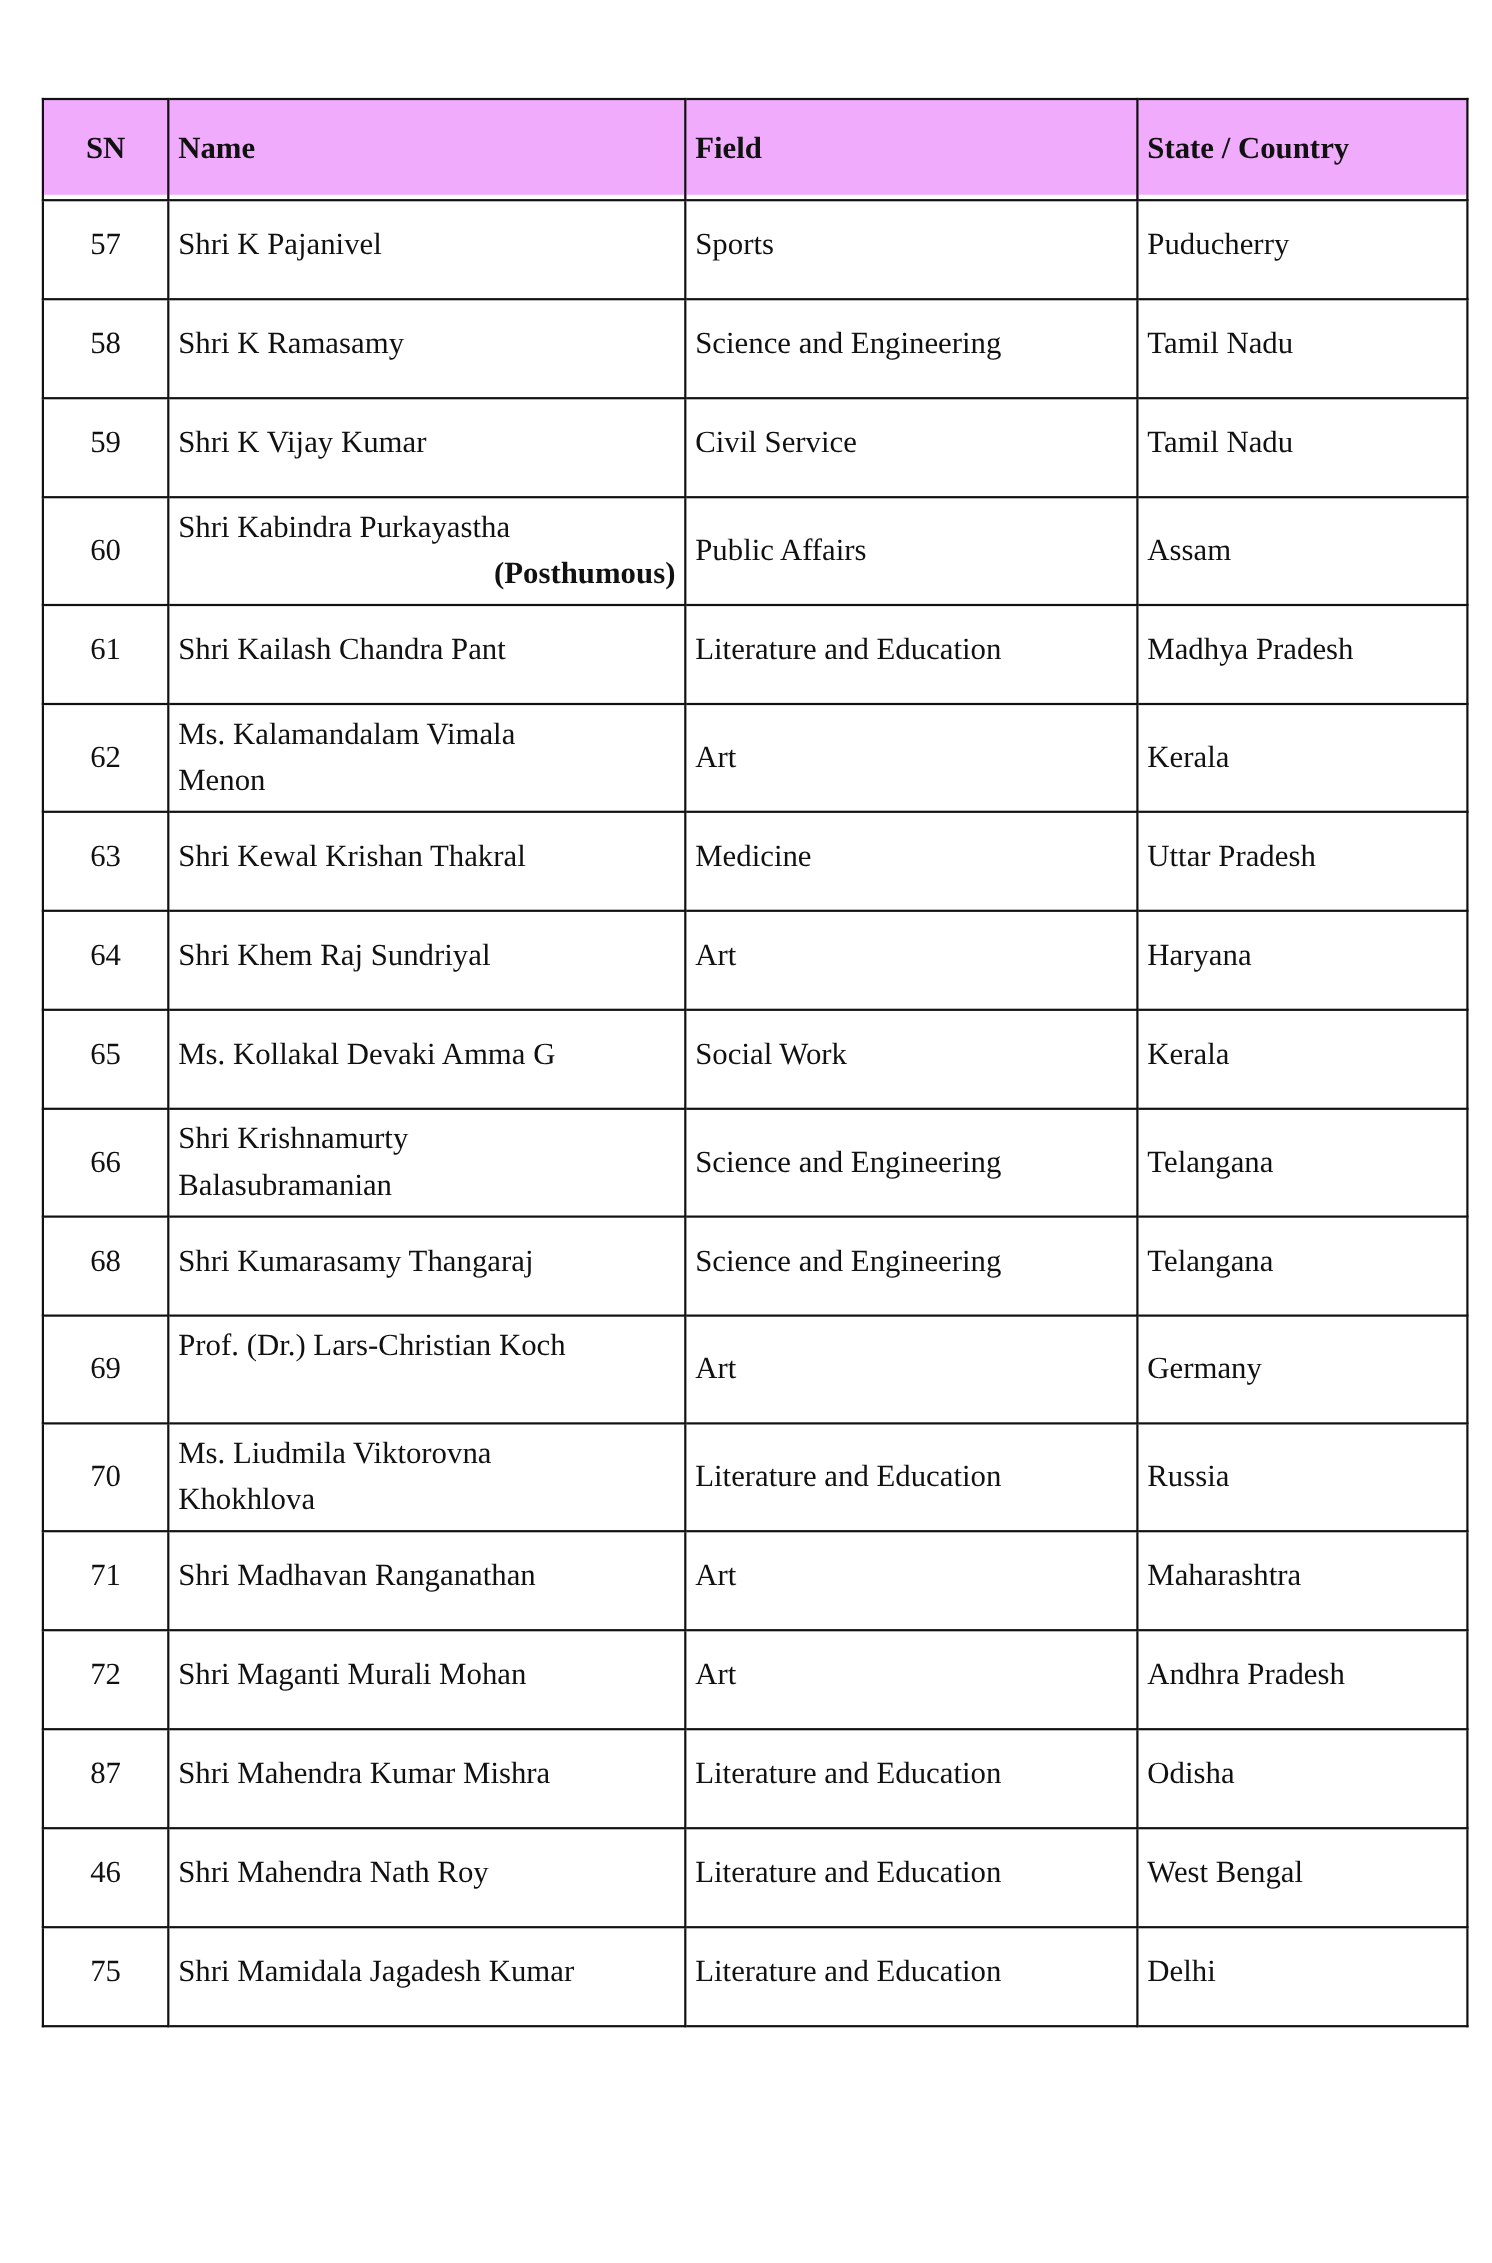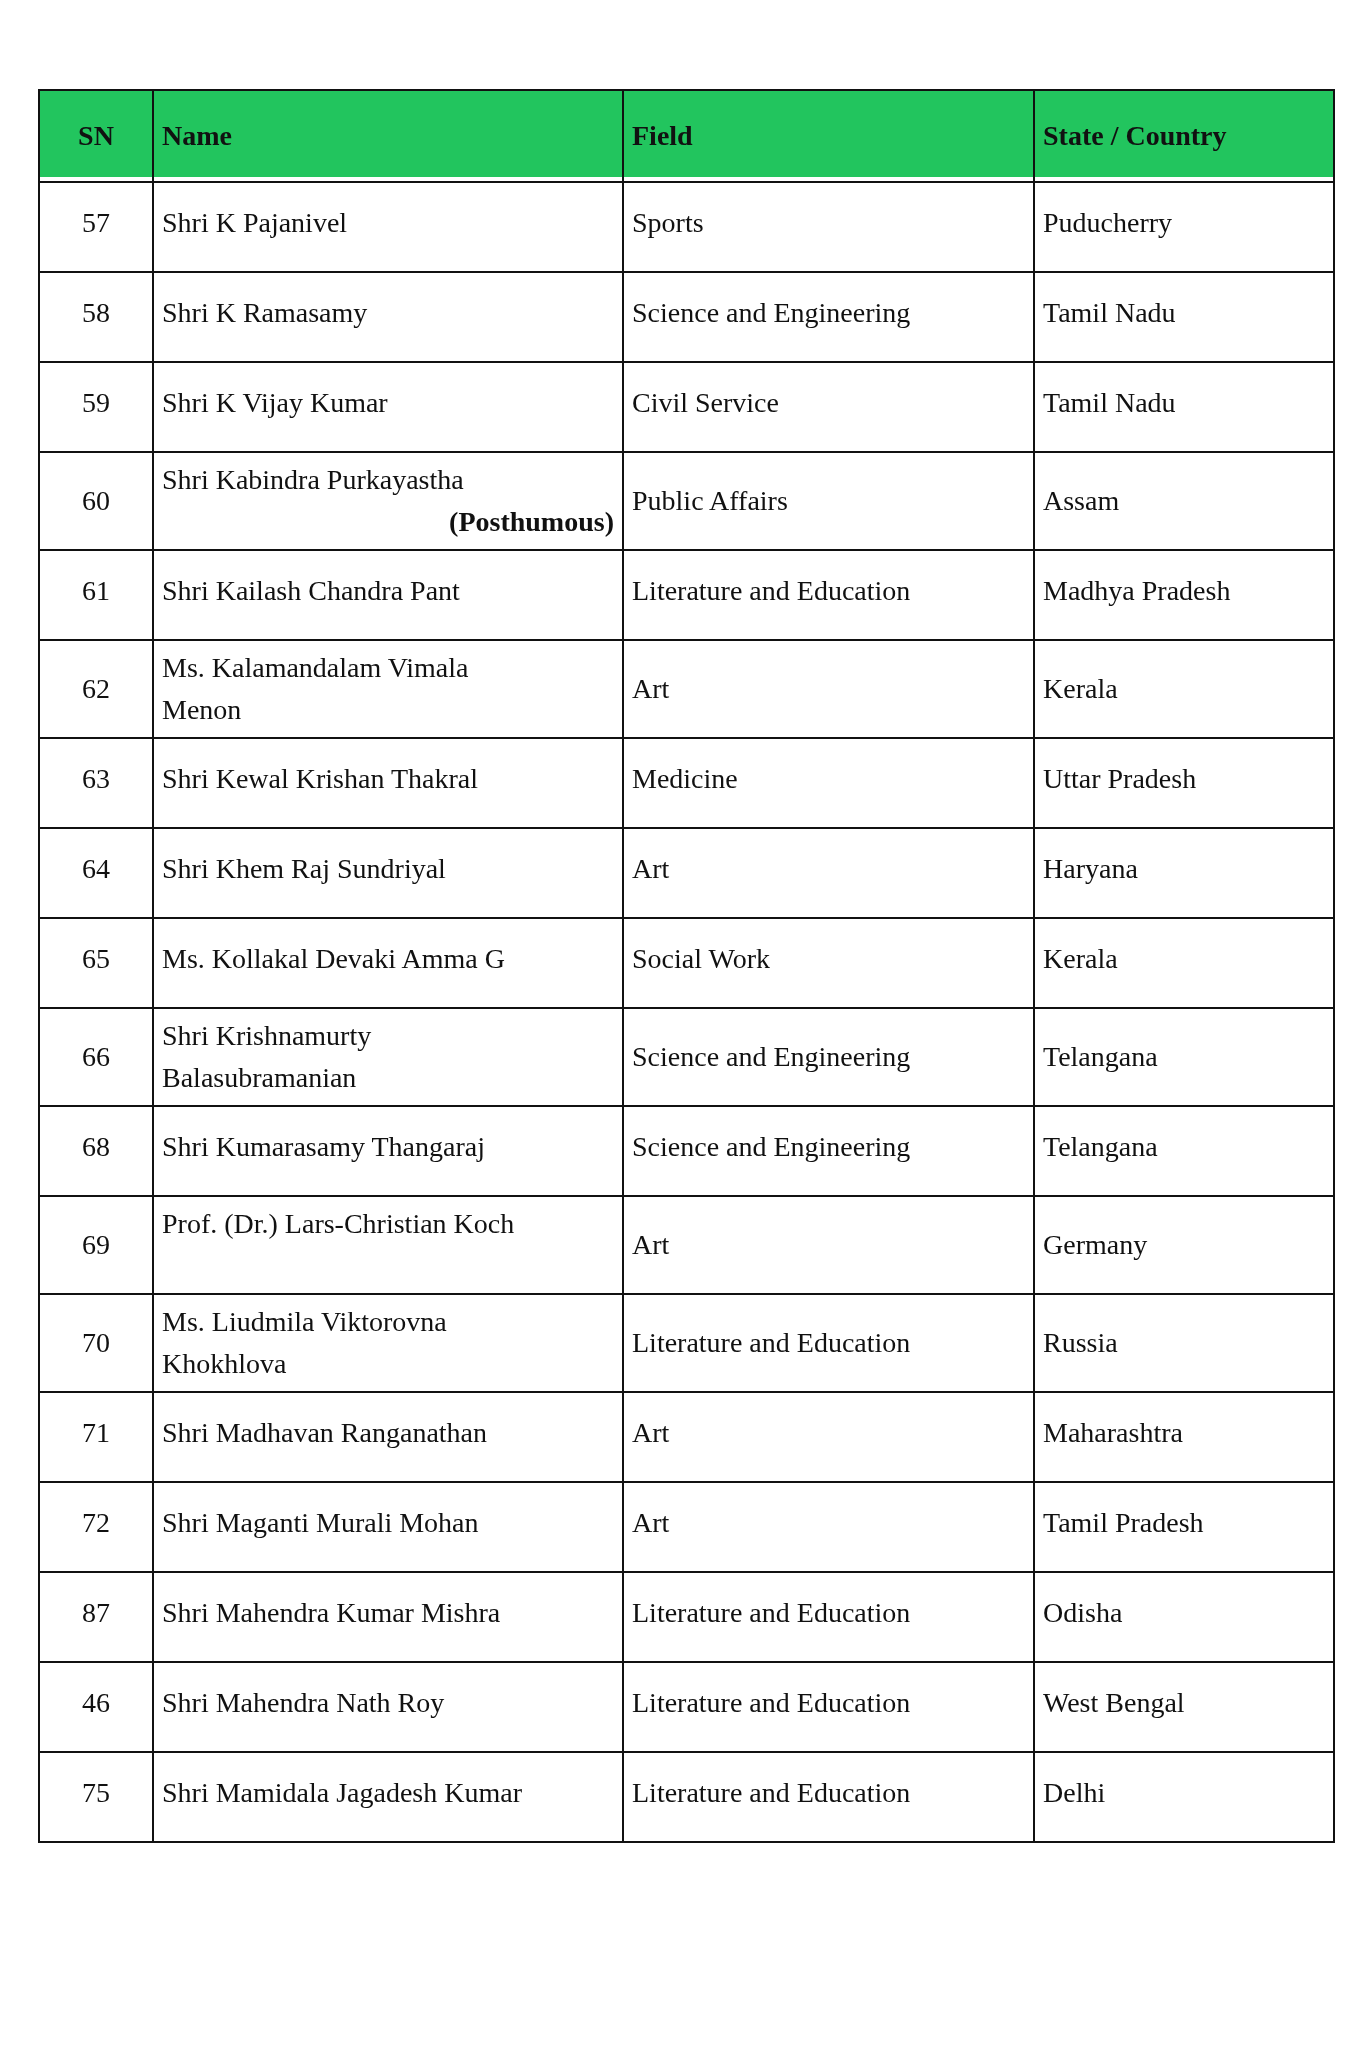--- a/index.html
+++ b/index.html
@@ -13,21 +13,21 @@
   table.awards col.c-name { width: 470px; }
   table.awards col.c-field { width: 411px; }
   table.awards col.c-state { width: 300px; }
   table.awards th, table.awards td {
     border: 2.5px solid #111111;
     font-size: 28px; line-height: 42px;
     vertical-align: middle; text-align: left;
     padding: 0 8px;
   }
   table.awards thead th {
-    background: #22c55e; font-weight: bold; height: 90px;
+    background: #f0abfc; font-weight: bold; height: 90px;
     box-shadow: inset 0 -4px 0 #ffffff;
   }
   table.awards th.sn, table.awards td.sn { text-align: center; padding: 0; }
   table.awards tbody tr.single td { height: 88px; }
   table.awards tbody tr.double td { height: 96px; }
   table.awards tbody tr.single td .txt { position: relative; top: -4px; display: inline-block; text-align: right; }
   .posthumous { font-weight: bold; text-align: right; }
   .line { display: block; }
 </style>
 </head>
@@ -145,21 +145,21 @@
       <tr class="single">
         <td class="sn"><span class="txt">71</span></td>
         <td><span class="txt">Shri Madhavan Ranganathan</span></td>
         <td><span class="txt">Art</span></td>
         <td><span class="txt">Maharashtra</span></td>
       </tr>
       <tr class="single">
         <td class="sn"><span class="txt">72</span></td>
         <td><span class="txt">Shri Maganti Murali Mohan</span></td>
         <td><span class="txt">Art</span></td>
-        <td><span class="txt">Tamil Pradesh</span></td>
+        <td><span class="txt">Andhra Pradesh</span></td>
       </tr>
       <tr class="single">
         <td class="sn"><span class="txt">87</span></td>
         <td><span class="txt">Shri Mahendra Kumar Mishra</span></td>
         <td><span class="txt">Literature and Education</span></td>
         <td><span class="txt">Odisha</span></td>
       </tr>
       <tr class="single">
         <td class="sn"><span class="txt">46</span></td>
         <td><span class="txt">Shri Mahendra Nath Roy</span></td>

